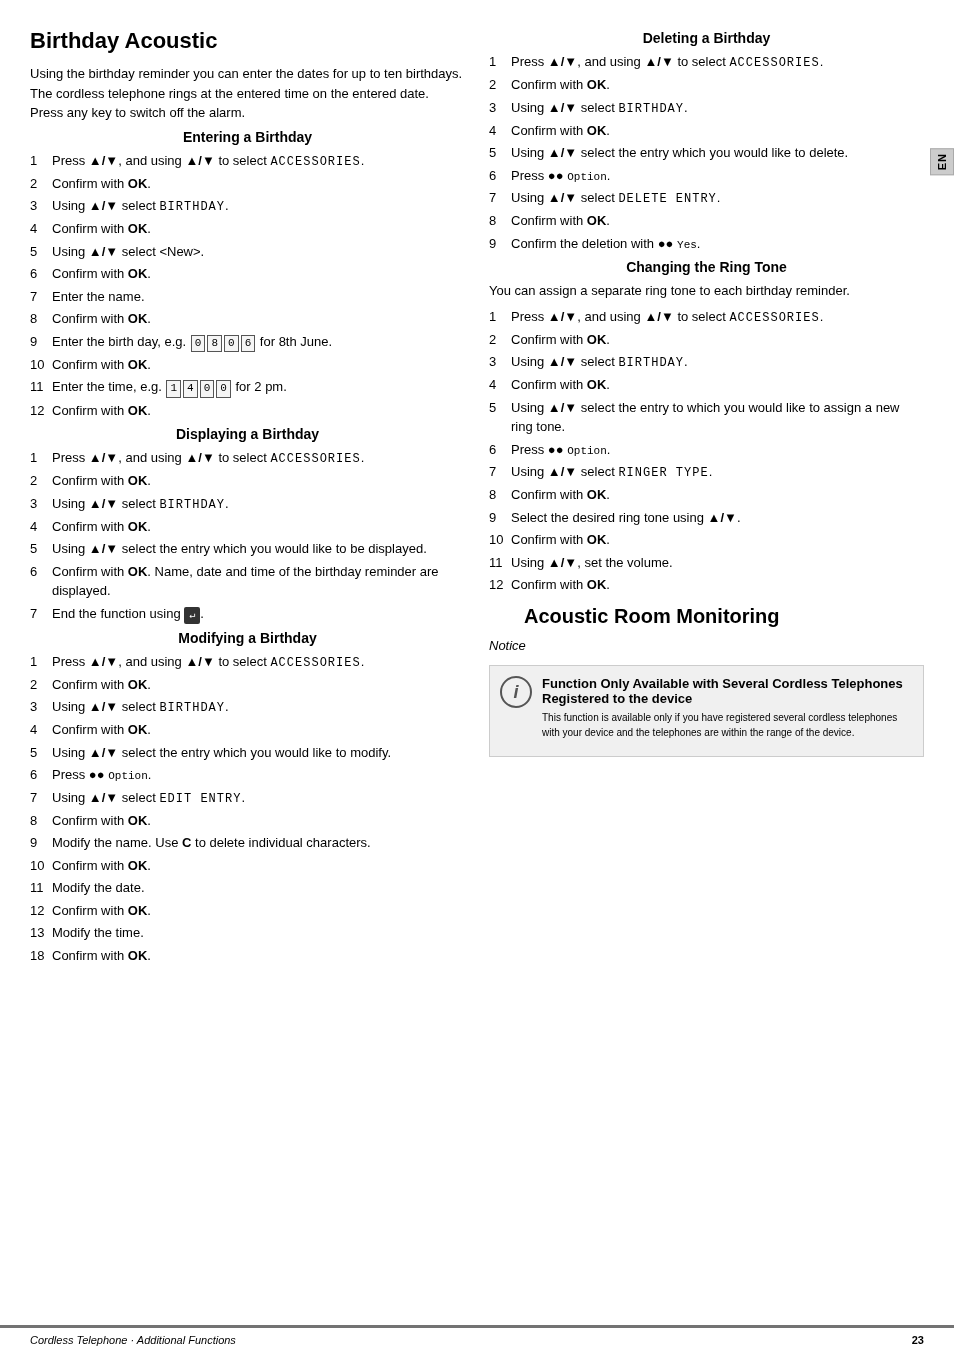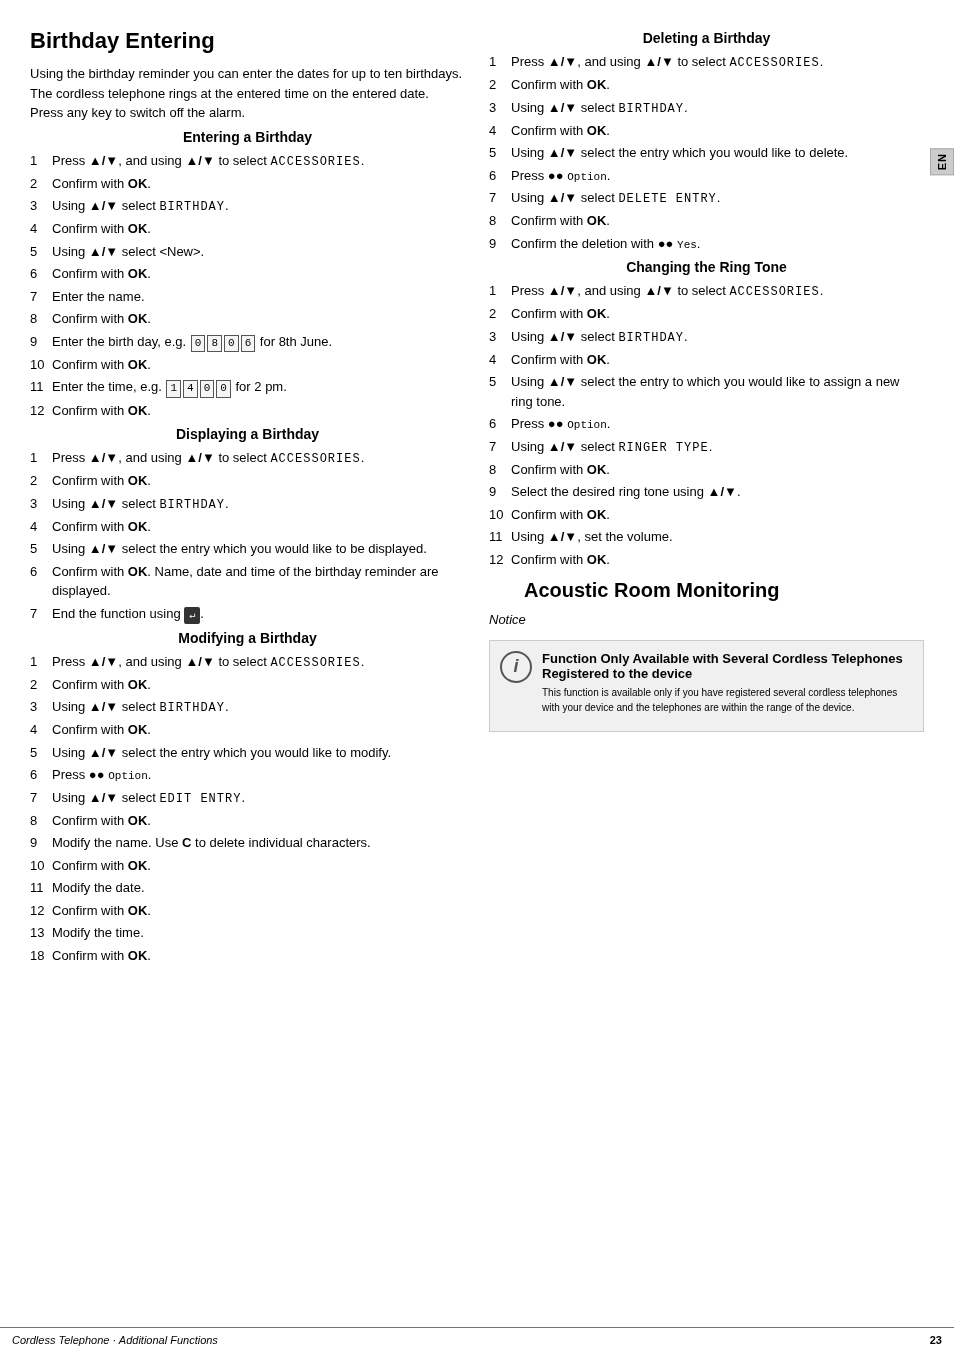--- a/index.html
+++ b/index.html
@@ -138,22 +138,22 @@
     .notice-content h4 {
       font-size: 13px;
       font-weight: bold;
       margin-bottom: 4px;
     }
     .notice-content p {
       font-size: 10px;
       line-height: 1.5;
     }
     .footer {
-      border-top: 1px solid #737373;
-      padding: 6px 12px;
+      border-top: 3px solid #737373;
+      padding: 6px 30px;
       display: flex;
       justify-content: space-between;
       font-size: 11px;
       margin-top: auto;
     }
     .footer-left { font-style: italic; }
     .footer-right { font-weight: bold; }
     .option-sym {
       font-family: 'Courier New', monospace;
       font-size: 11px;
@@ -161,21 +161,21 @@
   </style>
 </head>
 <body>
 
 <div class="page">
   <div class="en-tab">EN</div>
 
   <div class="content-area">
 
     <div class="left-column">
-      <h1>Birthday Entering</h1>
+      <h1>Birthday Acoustic</h1>
       <p>Using the birthday reminder you can enter the dates for up to ten birthdays. The cordless telephone rings at the entered time on the entered date. Press any key to switch off the alarm.</p>
 
       <h2>Entering a Birthday</h2>
       <ol>
         <li>
             <span class="num">1</span>
             <span>Press <strong>▲/▼</strong>, and using <strong>▲/▼</strong> to select <span class="mono">ACCESSORIES</span>.</span>
           </li>
         <li>
             <span class="num">2</span>
@@ -352,20 +352,21 @@
             <span class="num">8</span>
             <span>Confirm with <strong>OK</strong>.</span>
           </li>
         <li>
             <span class="num">9</span>
             <span>Confirm the deletion with <strong>●●</strong> <span class="option-sym">Yes</span>.</span>
           </li>
       </ol>
 
       <h2>Changing the Ring Tone</h2>
+      <p>You can assign a separate ring tone to each birthday reminder.</p>
       <ol>
         <li>
             <span class="num">1</span>
             <span>Press <strong>▲/▼</strong>, and using <strong>▲/▼</strong> to select <span class="mono">ACCESSORIES</span>.</span>
           </li>
         <li>
             <span class="num">2</span>
             <span>Confirm with <strong>OK</strong>.</span>
           </li>
         <li>

